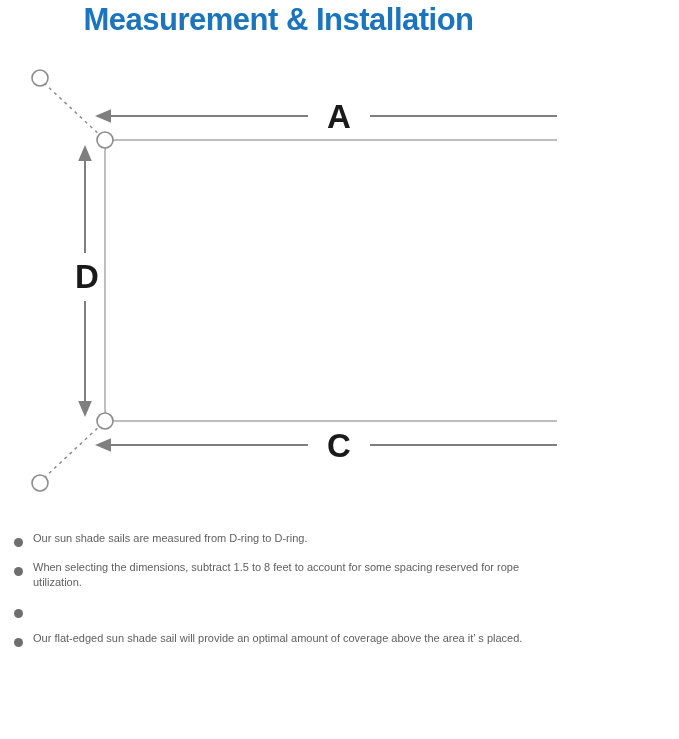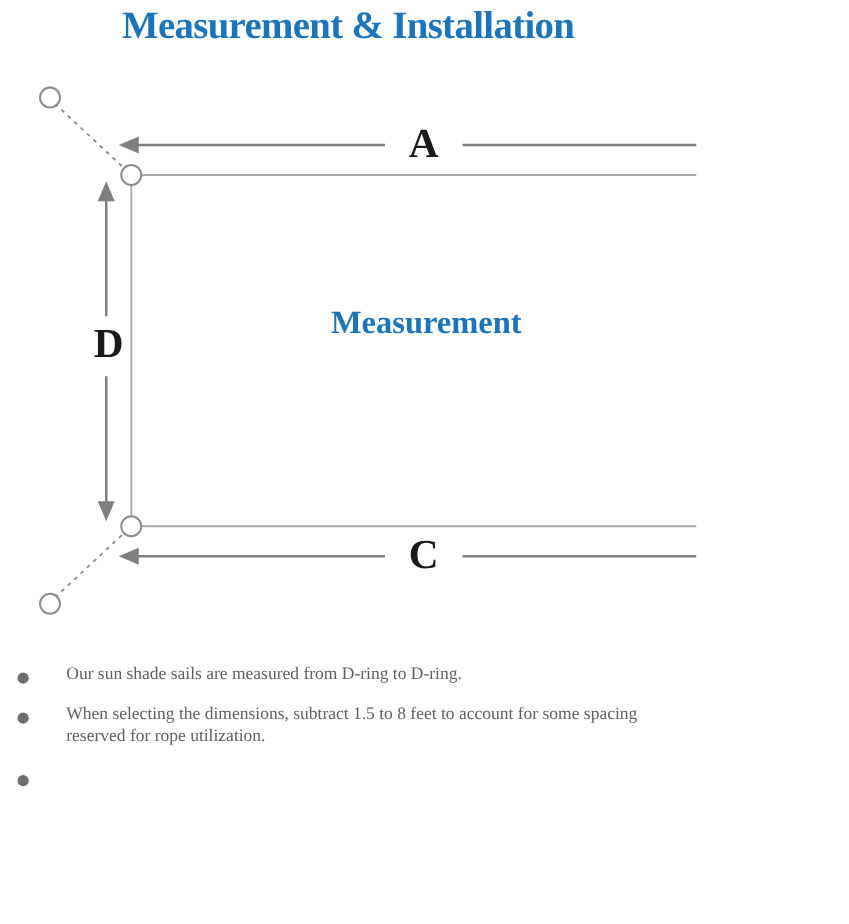--- a/index.html
+++ b/index.html
@@ -11,21 +11,21 @@
     --outline:#a9a9a9;
     --ring:#8c8c8c;
     --bg:#ffffff;
   }
   *{margin:0;padding:0;box-sizing:border-box;}
   html,body{background:#fff;}
   .page{
     position:relative;
     width:557px;height:739px;
     background:var(--bg);
-    font-family:Liberation Serif, serif;
+    font-family:Liberation Sans, sans-serif;
     overflow:hidden;
   }
   .page-title{
     position:absolute;top:2px;left:0;right:0;
     text-align:center;
     color:var(--accent);
     font-size:31px;font-weight:700;
     letter-spacing:-0.5px;
   }
   .diagram{
@@ -59,21 +59,21 @@
     font-size:16px;font-weight:400;
   }
   .notes{
     position:absolute;top:531px;left:12px;right:4px;
     list-style:none;
   }
   .note-item{
     display:flex;align-items:flex-start;
     margin-bottom:13px;
     color:var(--note-text);
-    font-size:14px;line-height:1.33;gap:20px;
+    font-size:11px;line-height:1.33;
   }
   .dot{
     flex:0 0 auto;
     width:9px;height:9px;border-radius:50%;
     background:var(--bullet);
     margin:7px 10px 0 2px;
   }
   
   .sail-rect{fill:#fff;stroke:var(--outline);stroke-width:1.5;}
   .ring{fill:#fff;stroke:var(--ring);stroke-width:1.6;}
@@ -142,31 +142,34 @@
         <polygon class="arrow-head" points="594,362 587.2,346 600.8,346"></polygon>
       </g>
     </svg>
 
     <div class="dim-label lbl-a">A</div>
     <div class="dim-label lbl-b">B</div>
     <div class="dim-label lbl-c">C</div>
     <div class="dim-label lbl-d">D</div>
 
     <div class="center-block">
-      <div class="center-title">Measurement</div>
     </div>
   </div>
 
   <ul class="notes">
     <li class="note-item">
       <span class="dot"></span>
       <span class="note-text">Our sun shade sails are measured from D-ring to D-ring.</span>
     </li>
     <li class="note-item">
       <span class="dot"></span>
       <span class="note-text">When selecting the dimensions, subtract 1.5 to 8 feet to account for some spacing reserved for rope utilization.</span>
     </li>
     <li class="note-item">
       <span class="dot"></span>
     </li>
+    <li class="note-item">
+      <span class="dot"></span>
+      <span class="note-text">Our flat-edged sun shade sail will provide an optimal amount of coverage above the area it’ s placed.</span>
+    </li>
   </ul>
 
 </div>
 
 </body></html>

